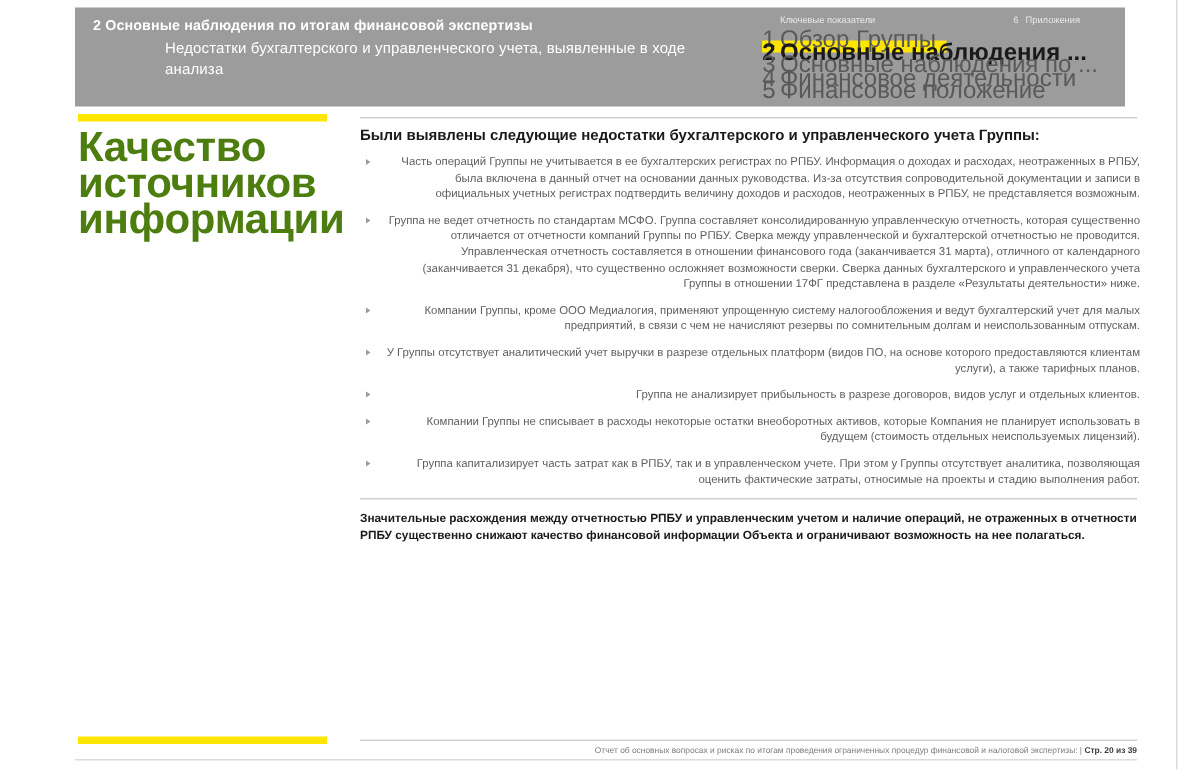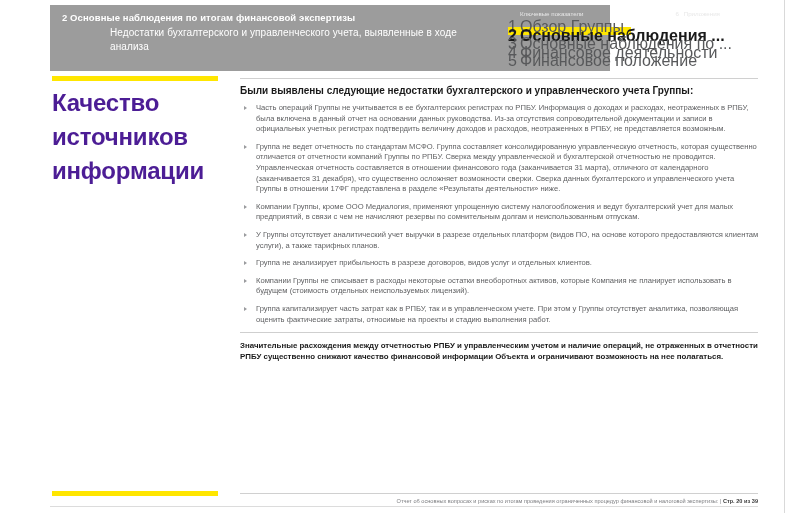--- a/index.html
+++ b/index.html
@@ -31,21 +31,21 @@
     width: 16px; height: 513px;
     background: #ffffff;
     border-left: 1px solid #d9d9d9;
     box-sizing: border-box;
   }
 
   
   .header-band {
     position: absolute;
     left: 50px; top: 5px;
-    width: 560px; height: 66px;
+    width: 700px; height: 66px;
     background: #9c9c9c;
     box-sizing: border-box;
   }
   .header-titles {
     position: absolute;
     left: 12px; top: 6px;
     width: 400px;
   }
   .kicker {
     font-size: 9.5px;
@@ -114,24 +114,24 @@
   .accent-bottom {
     position: absolute;
     left: 52px; top: 491px;
     width: 166px; height: 5px;
     background: #ffe600;
   }
   .page-title {
     position: absolute;
     left: 52px; top: 86px;
     width: 180px;
-    font-size: 24px;
-    font-weight: bold;
-    line-height: 34px;
-    color: #4c1d95;
+    font-size: 28px;
+    font-weight: bold;
+    line-height: 24px;
+    color: #4d7c0f;
     letter-spacing: -.2px;
   }
 
   
   .main {
     position: absolute;
     left: 240px; top: 78px;
     width: 520px;
   }
   .main-rule {
@@ -148,21 +148,21 @@
     margin-bottom: 7px;
   }
   .bullets { list-style: none; margin: 0; padding: 0; }
   .bullet {
     position: relative;
     padding-left: 16px;
     font-size: 7.6px;
     line-height: 10.6px;
     color: #5e5f61;
     margin-bottom: 7px;
-    text-align: left;
+    text-align: right;
   }
   .bullet .tri {
     position: absolute;
     left: 4px; top: 3.2px;
     width: 0; height: 0;
     border-left: 3.4px solid #9a9b9e;
     border-top: 2.6px solid transparent;
     border-bottom: 2.6px solid transparent;
   }
   .conclusion-rule {

